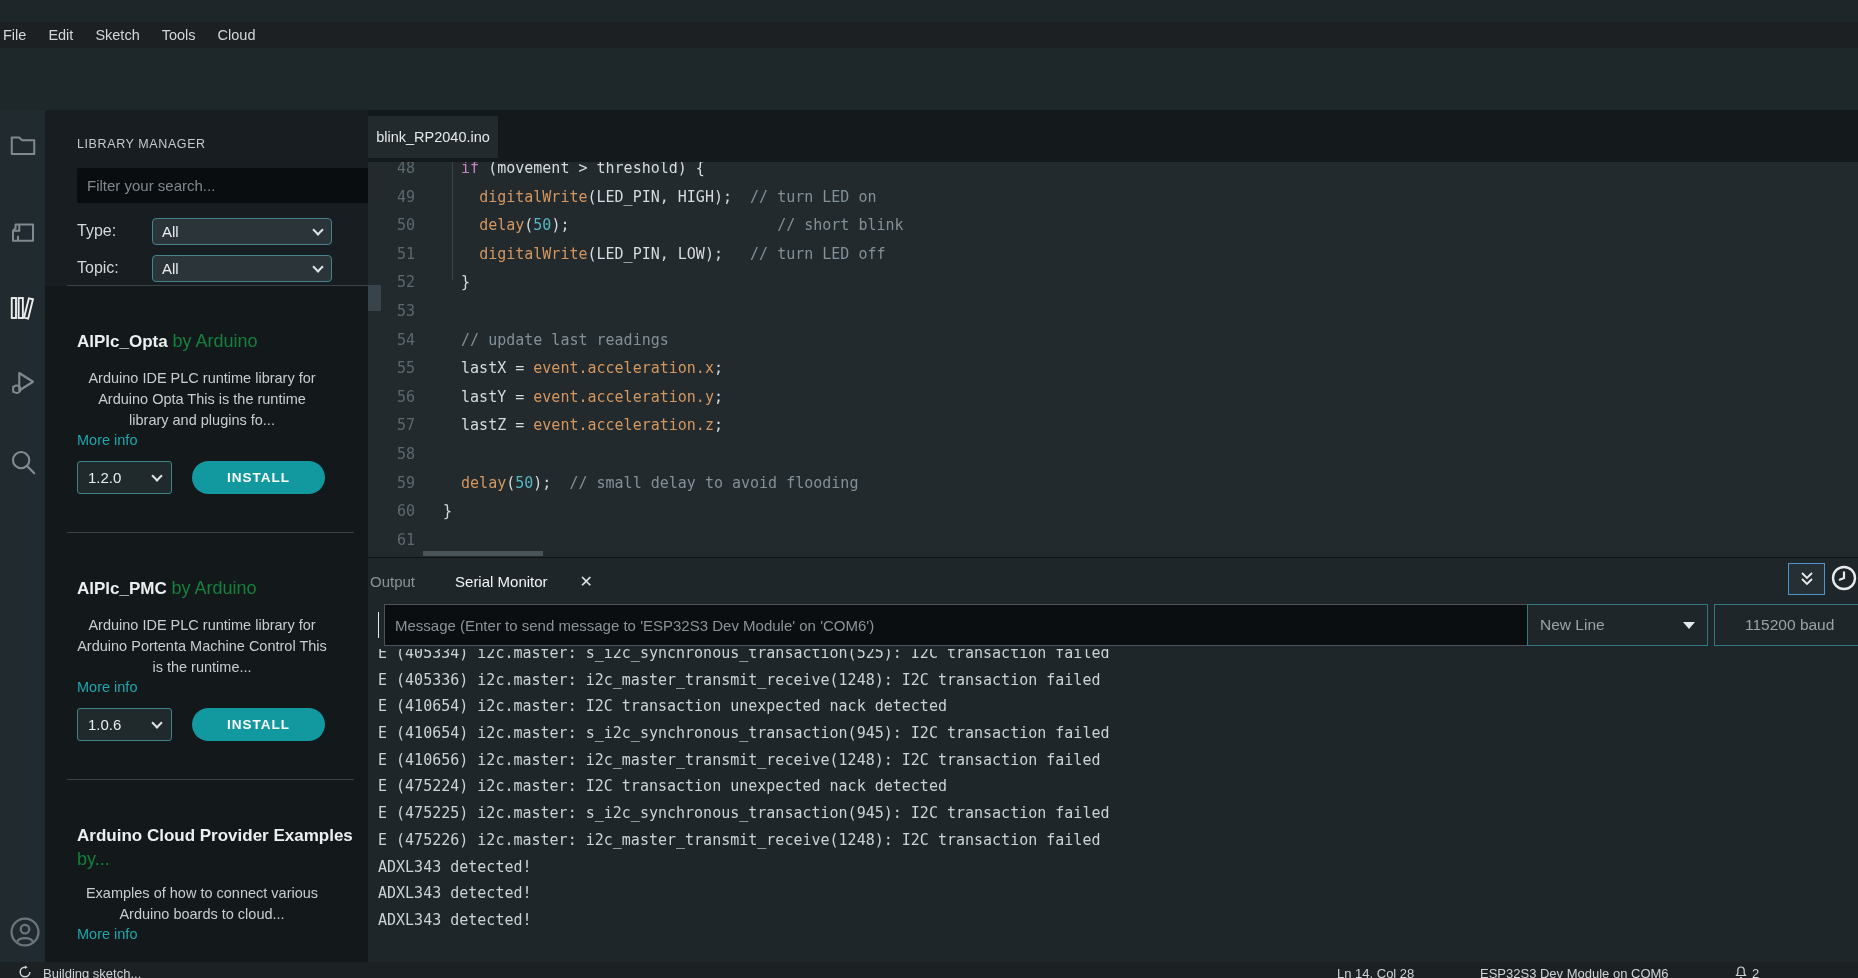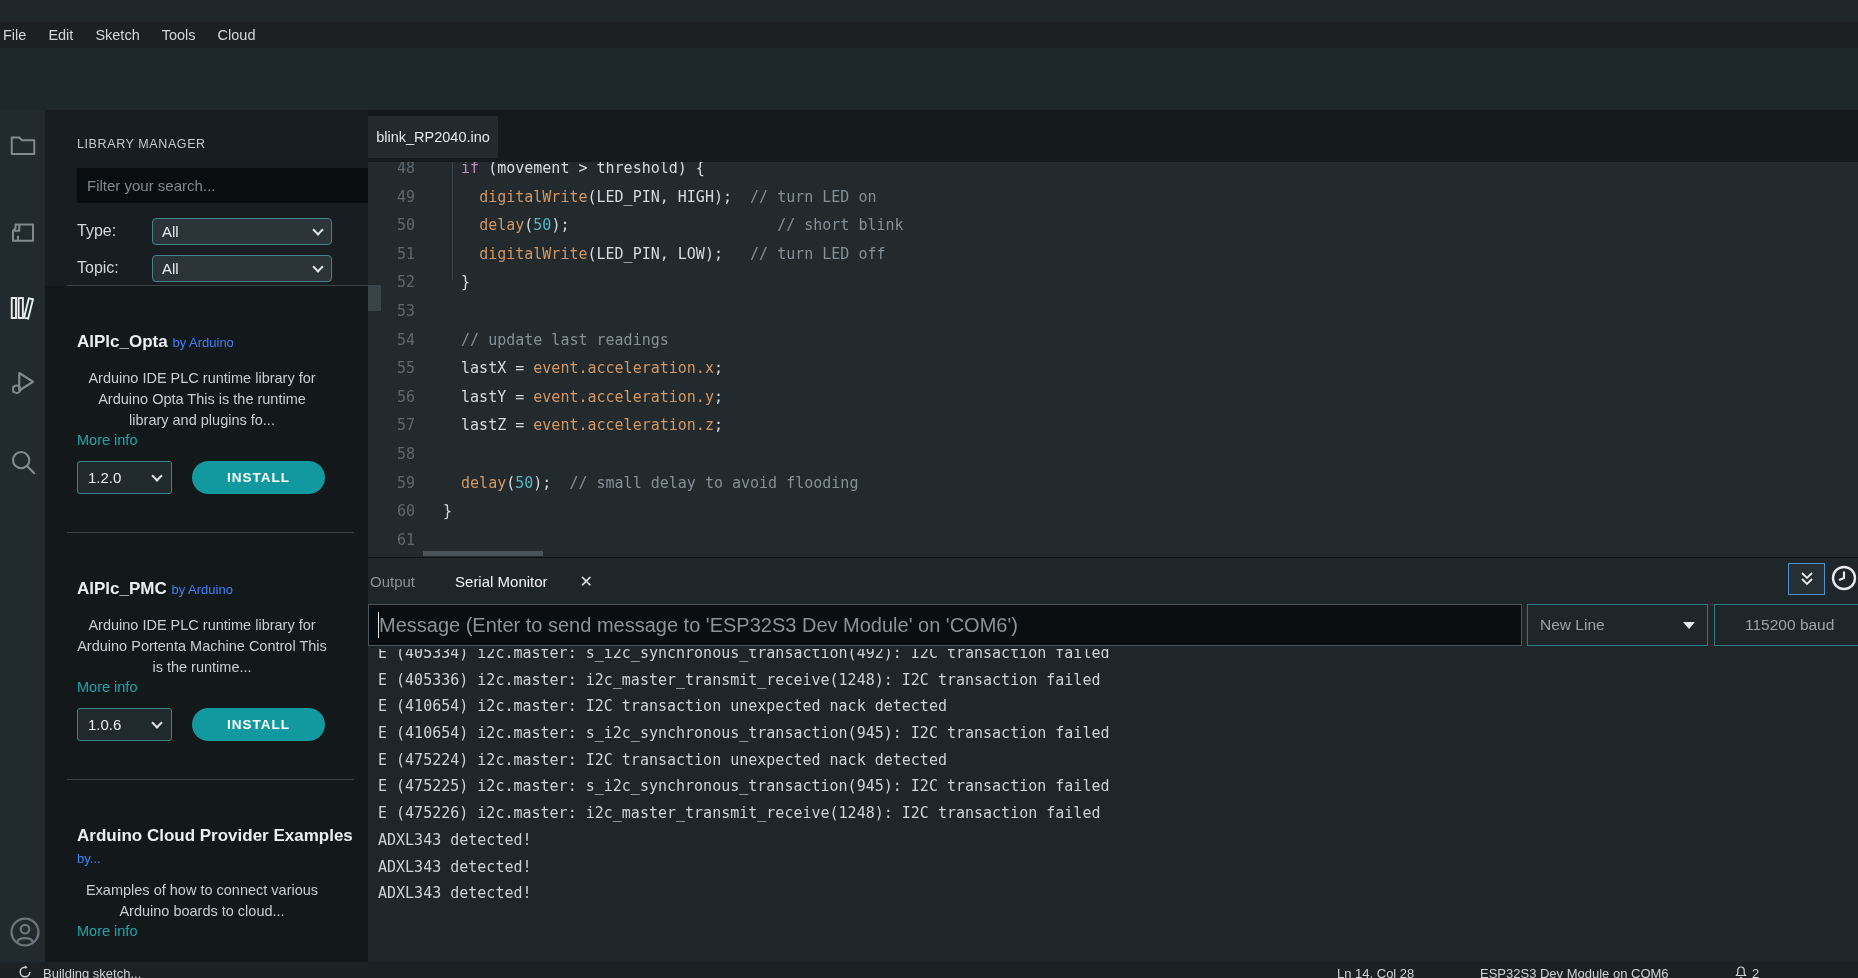--- a/index.html
+++ b/index.html
@@ -47,21 +47,21 @@
   .facet-label { left:32px; font-size:16px; color:#d5d9db; }
   .facet-box { left:107px; width:180px; height:27px; background:#2b3539; border:1px solid #45828a;
       border-radius:4px; display:flex; align-items:center; padding:0 9px; }
   .facet-value { color:#e8ecee; font-size:15px; }
   .chev { width:8px; height:8px; border-right:2px solid #dfe3e5; border-bottom:2px solid #dfe3e5;
           transform:rotate(45deg); margin-left:auto; margin-top:-4px; }
   .lib-divider-top { left:22px; top:175px; width:301px; height:1px; background:#3a4246; }
   .lib-list { left:0; top:176px; width:323px; height:676px; background:#13181b; overflow:hidden; }
   .lib-entry { padding:42px 12px 38px 32px; }
   .lib-name { color:#eceff0; font-weight:bold; font-size:17px; line-height:27px; }
-  .lib-author { color:#3b82f6; font-size:13px; }
+  .lib-author { color:#15803d; font-size:18px; }
   .lib-desc { margin-top:13px; color:#c8cdd1; font-size:14.5px; line-height:21px; width:250px;text-align:center; }
   .more-info { margin-top:1px; color:#1ea7ad; font-size:14.5px; }
   .ver-row { margin-top:13px; display:flex; align-items:center; }
   .ver-box { width:95px; height:33px; border:1px solid #3d8488; border-radius:3px; background:#20292c;
       display:flex; align-items:center; padding:0 10px; }
   .ver-value { color:#e9edef; font-size:15px; }
   .install-btn { margin-left:20px; width:133px; height:33px; border:none; border-radius:17px;
       background:#12999f; color:#ffffff; font-weight:bold; font-size:13.5px; letter-spacing:1px;
       font-family:"Liberation Sans", sans-serif; }
   .lib-divider { height:1px; background:#3a4246; margin:0 14px 0 22px; }
@@ -85,22 +85,22 @@
   
   .bpanel { left:0; top:447px; width:1490px; height:405px; background:#1e262a; border-top:1px solid #101416; }
   .tabsrow { left:0; top:0; width:1490px; height:46px; display:flex; align-items:center;gap:20px; }
   .ptab { font-size:15px; margin-left:20px; }
   .ptab.inactive { color:#8a9297; margin-left:2px; }
   .ptab.active { color:#f2f4f5; }
   .tab-close { color:#dfe3e5; font-size:16px; margin-left:12px; }
   .collapse-btn { left:1420px; top:5px; width:37px; height:32px; border:1px solid #4e94ce;
       background:#262f33; display:flex; align-items:center; justify-content:center; }
   .clock-btn { left:1462px; top:6px; width:28px; height:28px; }
-  .serial-input { left:0; top:46px; width:1154px; height:42px; background:#0b0e10;
-      border:1px solid #4a545a; color:#c7cdd1; font-size:20px; padding:6px 10px; outline:none;
+  .serial-input { left:16px; top:46px; width:1154px; height:42px; background:#0b0e10;
+      border:1px solid #4a545a; color:#c7cdd1; font-size:15px; padding:6px 10px; outline:none;
       font-family:"Liberation Sans", sans-serif; }
   .serial-input::placeholder { color:#8b9398; }
   .sel-box { top:46px; height:42px; border:1px solid #2e7a80; background:#1e262a;
       display:flex; align-items:center; padding:0 12px; }
   .lineend-box { left:1159px; width:181px; }
   .baud-box { left:1346px; width:160px; border-right:none; }
   .sel-text { color:#9aa3a8; font-size:15.5px; }
   .lineend-box .tri { margin-left:auto; border-top-color:#e6e9ea; }
   .serial-out { left:10px; top:91px; width:1470px; height:314px; overflow:hidden; }
   .serial-inner { margin-top:-9px; }
@@ -386,24 +386,25 @@
       <div class="abs cursor-bar"></div>
       <div class="abs sel-box lineend-box">
         <span class="sel-text">New Line</span>
         <span class="tri"></span>
       </div>
       <div class="abs sel-box baud-box">
         <span class="sel-text" style="margin-left:18px">115200 baud</span>
       </div>
       <div class="abs serial-out">
         <div class="serial-inner">
-            <div class="sline">E (405334) i2c.master: s_i2c_synchronous_transaction(492): I2C transaction failed</div>
+            <div class="sline">E (405334) i2c.master: s_i2c_synchronous_transaction(525): I2C transaction failed</div>
             <div class="sline">E (405336) i2c.master: i2c_master_transmit_receive(1248): I2C transaction failed</div>
             <div class="sline">E (410654) i2c.master: I2C transaction unexpected nack detected</div>
             <div class="sline">E (410654) i2c.master: s_i2c_synchronous_transaction(945): I2C transaction failed</div>
+            <div class="sline">E (410656) i2c.master: i2c_master_transmit_receive(1248): I2C transaction failed</div>
             <div class="sline">E (475224) i2c.master: I2C transaction unexpected nack detected</div>
             <div class="sline">E (475225) i2c.master: s_i2c_synchronous_transaction(945): I2C transaction failed</div>
             <div class="sline">E (475226) i2c.master: i2c_master_transmit_receive(1248): I2C transaction failed</div>
             <div class="sline">ADXL343 detected!</div>
             <div class="sline">ADXL343 detected!</div>
             <div class="sline">ADXL343 detected!</div>
           </div>
       </div>
     </div>
   </div>

